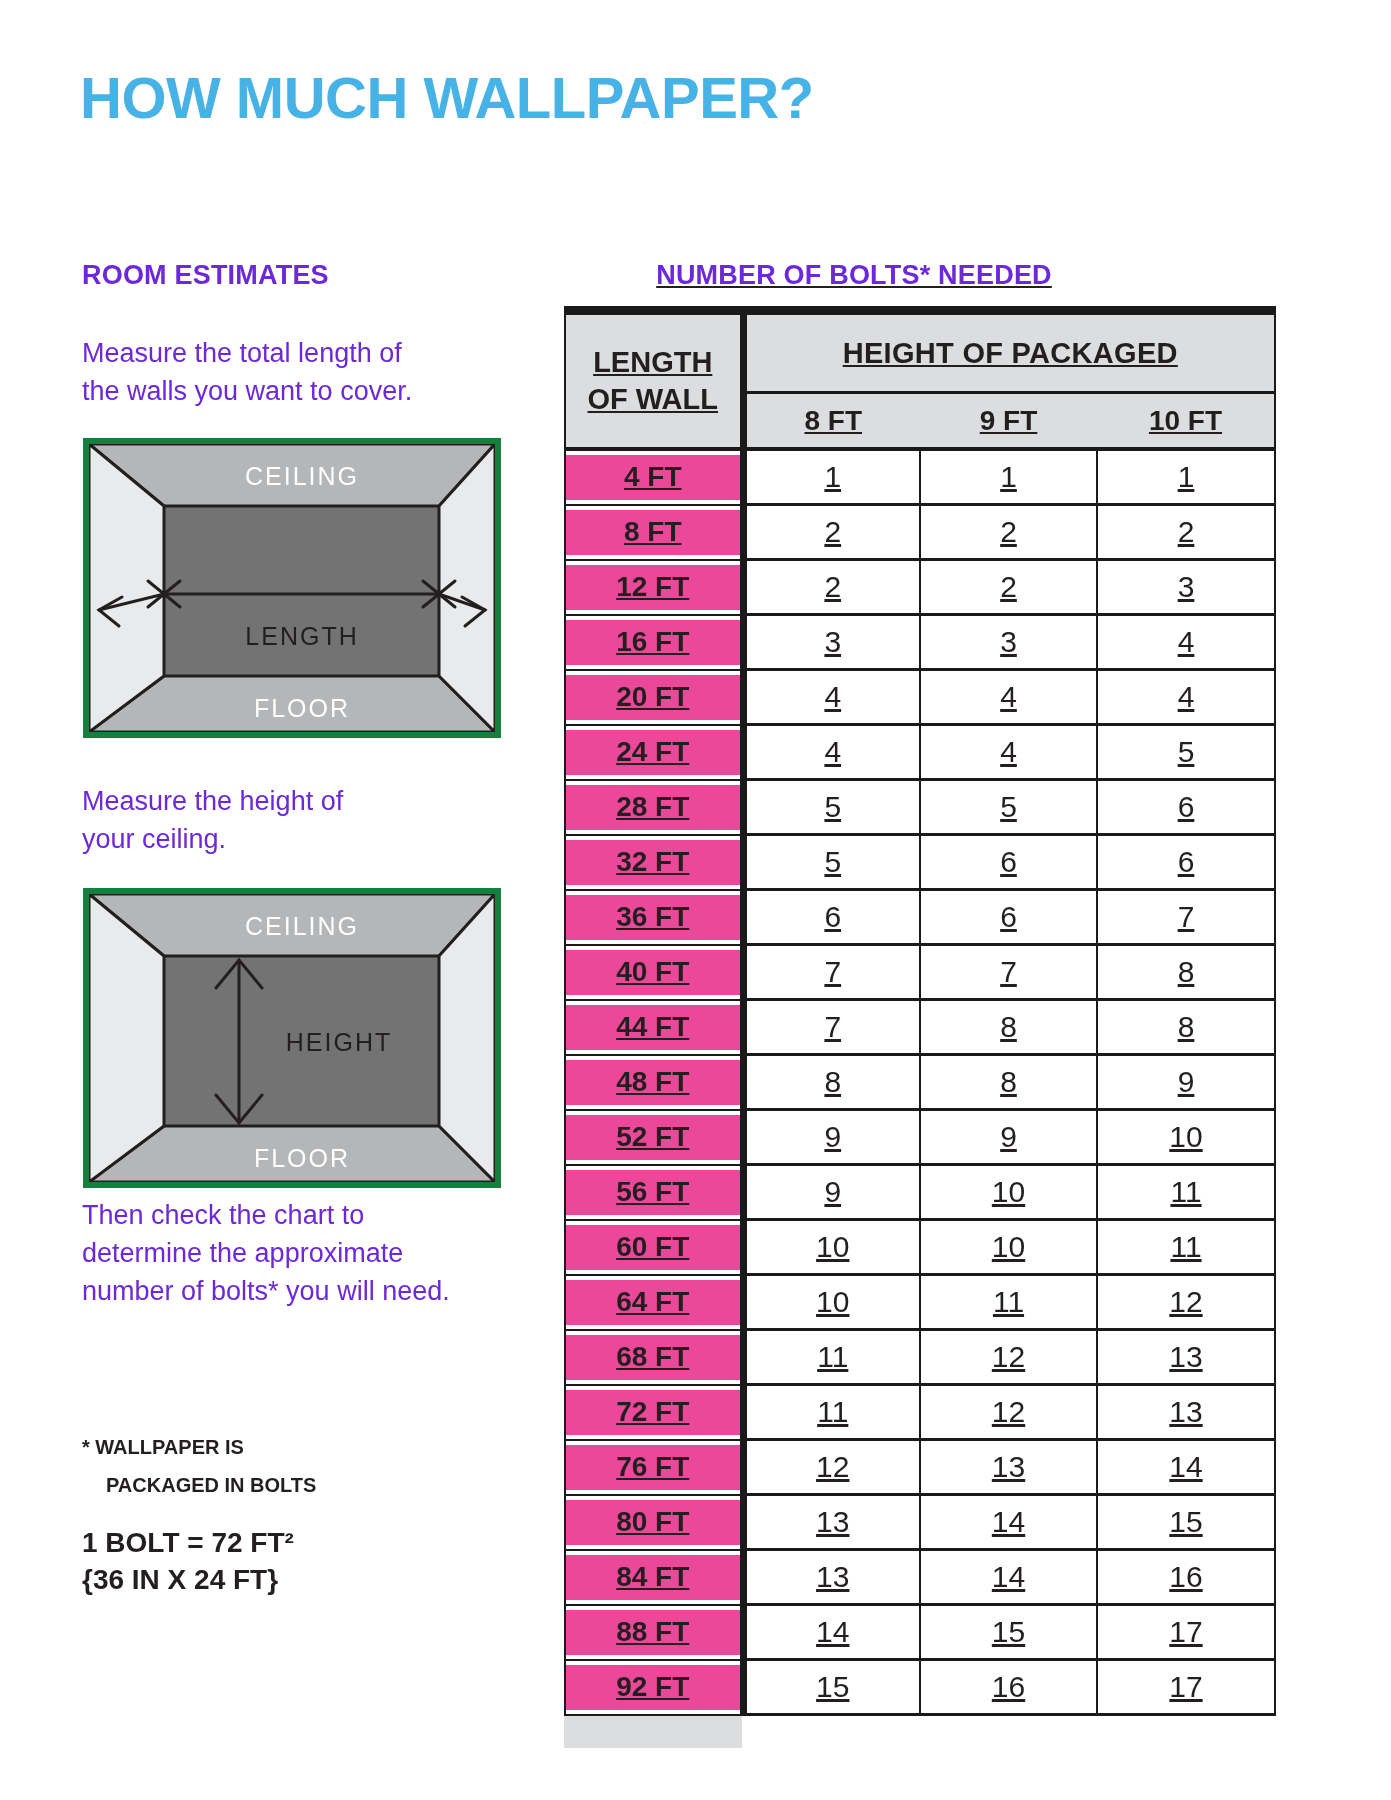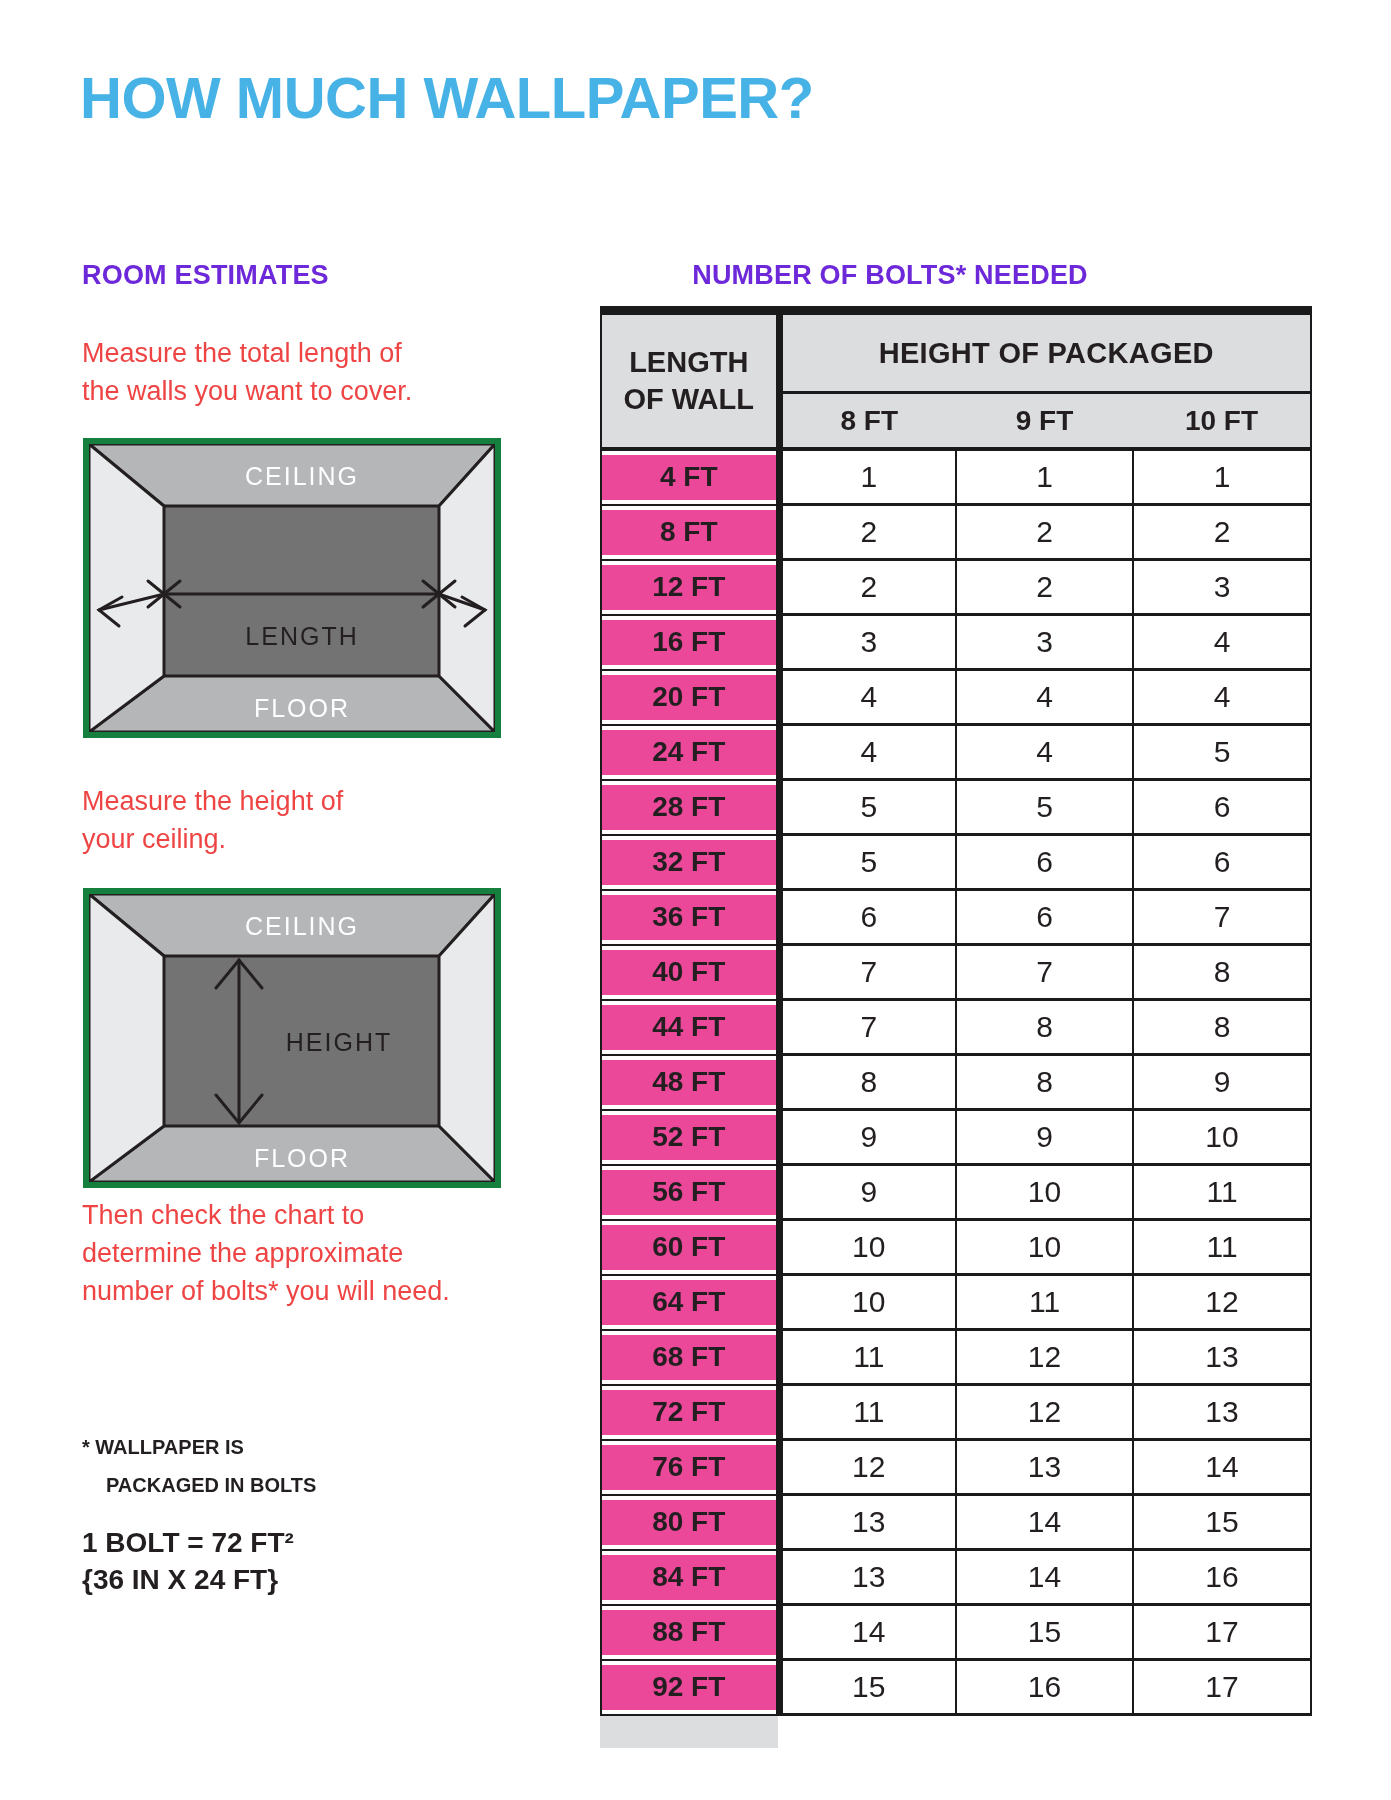--- a/index.html
+++ b/index.html
@@ -8,37 +8,37 @@
     font-family:"Liberation Sans","DejaVu Sans",sans-serif; color:#231f20;
     overflow:hidden;
   }
   .page-title {
     position:absolute; left:80px; top:64px;
     font-size:58px; font-weight:bold; letter-spacing:-0.5px; color:#47b2e5;
     white-space:nowrap;
   }
   .blue-heading { font-size:27px; font-weight:bold; color:#6d28d9; letter-spacing:0.2px; }
   .left-heading { position:absolute; left:82px; top:260px; }
-  .para { position:absolute; left:82px; font-size:27px; line-height:38px; color:#ef4444; }
+  .para { position:absolute; left:82px; font-size:27px; line-height:38px; color:#6d28d9; }
   .p1 { top:334px; }
   .p2 { top:782px; }
   .p3 { top:1196px; }
   .footnote { position:absolute; left:82px; top:1428px; font-size:20px; line-height:38px; font-weight:bold; }
   .footnote .indent { padding-left:24px; }
   .bolt-info { position:absolute; left:82px; top:1524px; font-size:28px; line-height:37px; font-weight:bold; }
 
   .diagram {
     position:absolute; left:83px; width:418px; height:300px;
     border:6px solid #15803d; box-sizing:border-box; background:#737373;
   }
   .d1 { top:438px; }
   .d2 { top:888px; }
   .diagram svg { display:block; }
 
-  .table-wrap { position:absolute; left:600px; top:260px; width:580px; }
+  .table-wrap { position:absolute; left:564px; top:260px; width:580px;text-decoration:underline; }
   .table-heading { text-align:center; margin-bottom:15px; }
 
   table.bolts { border-collapse:collapse; table-layout:fixed; width:710px;
     border-top:9px solid #1a1a1a; }
   table.bolts th, table.bolts td { padding:0; text-align:center; vertical-align:middle; }
 
   th.corner {
     background:#dcddde; border-left:2px solid #1a1a1a; border-right:7px solid #1a1a1a;
     border-bottom:4px solid #1a1a1a;
     font-size:29px; line-height:37px; font-weight:bold;

